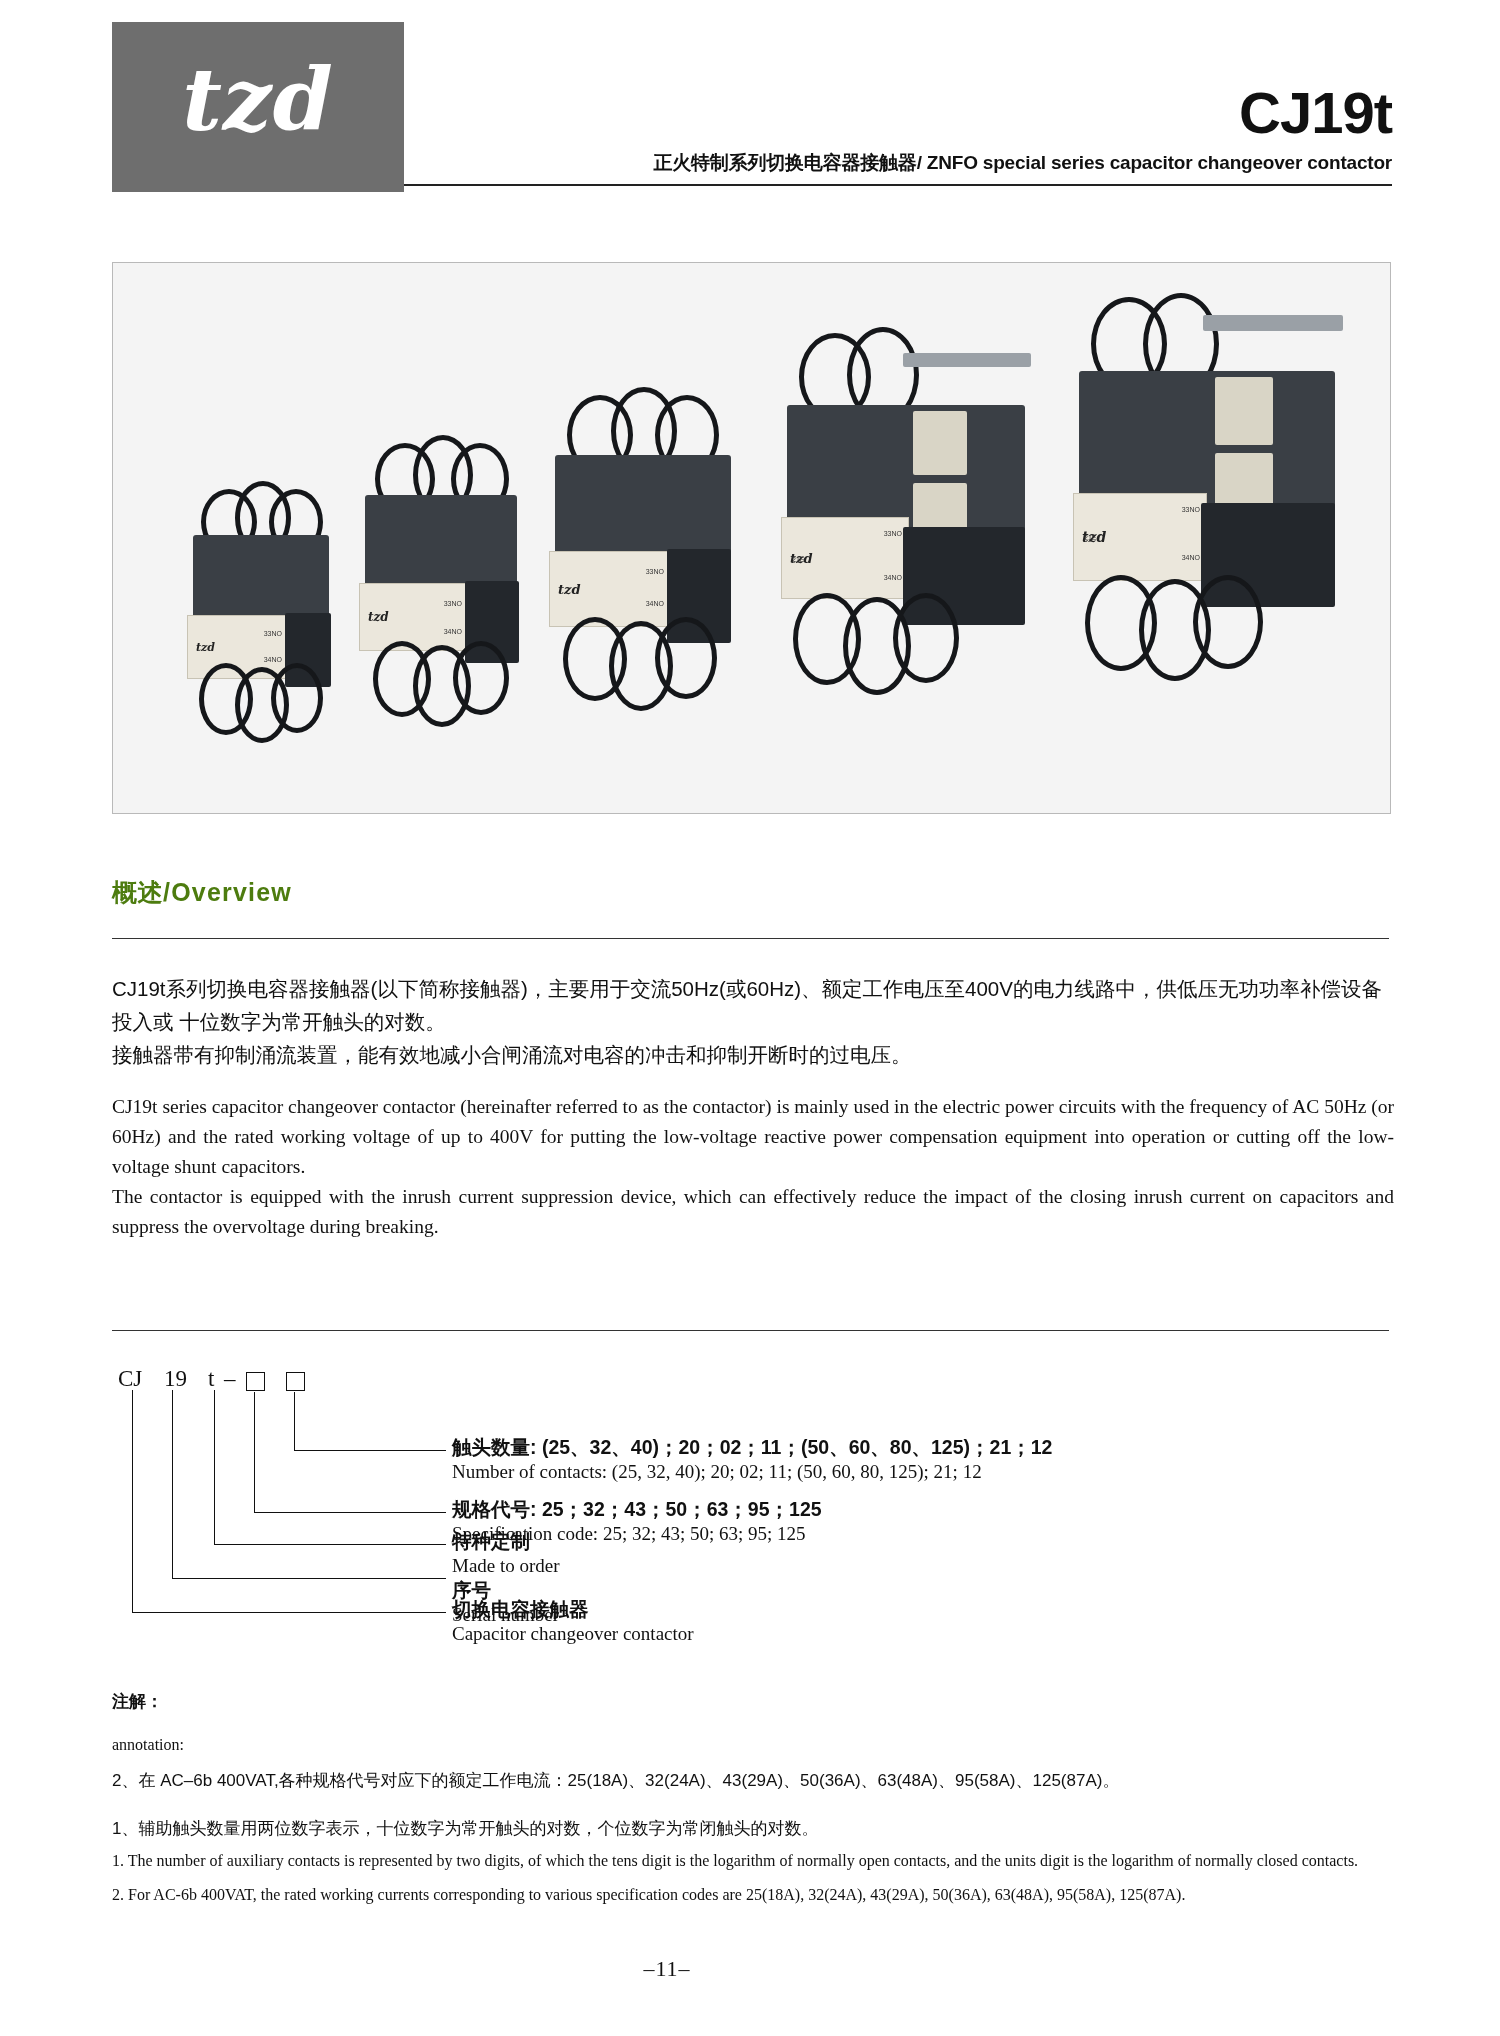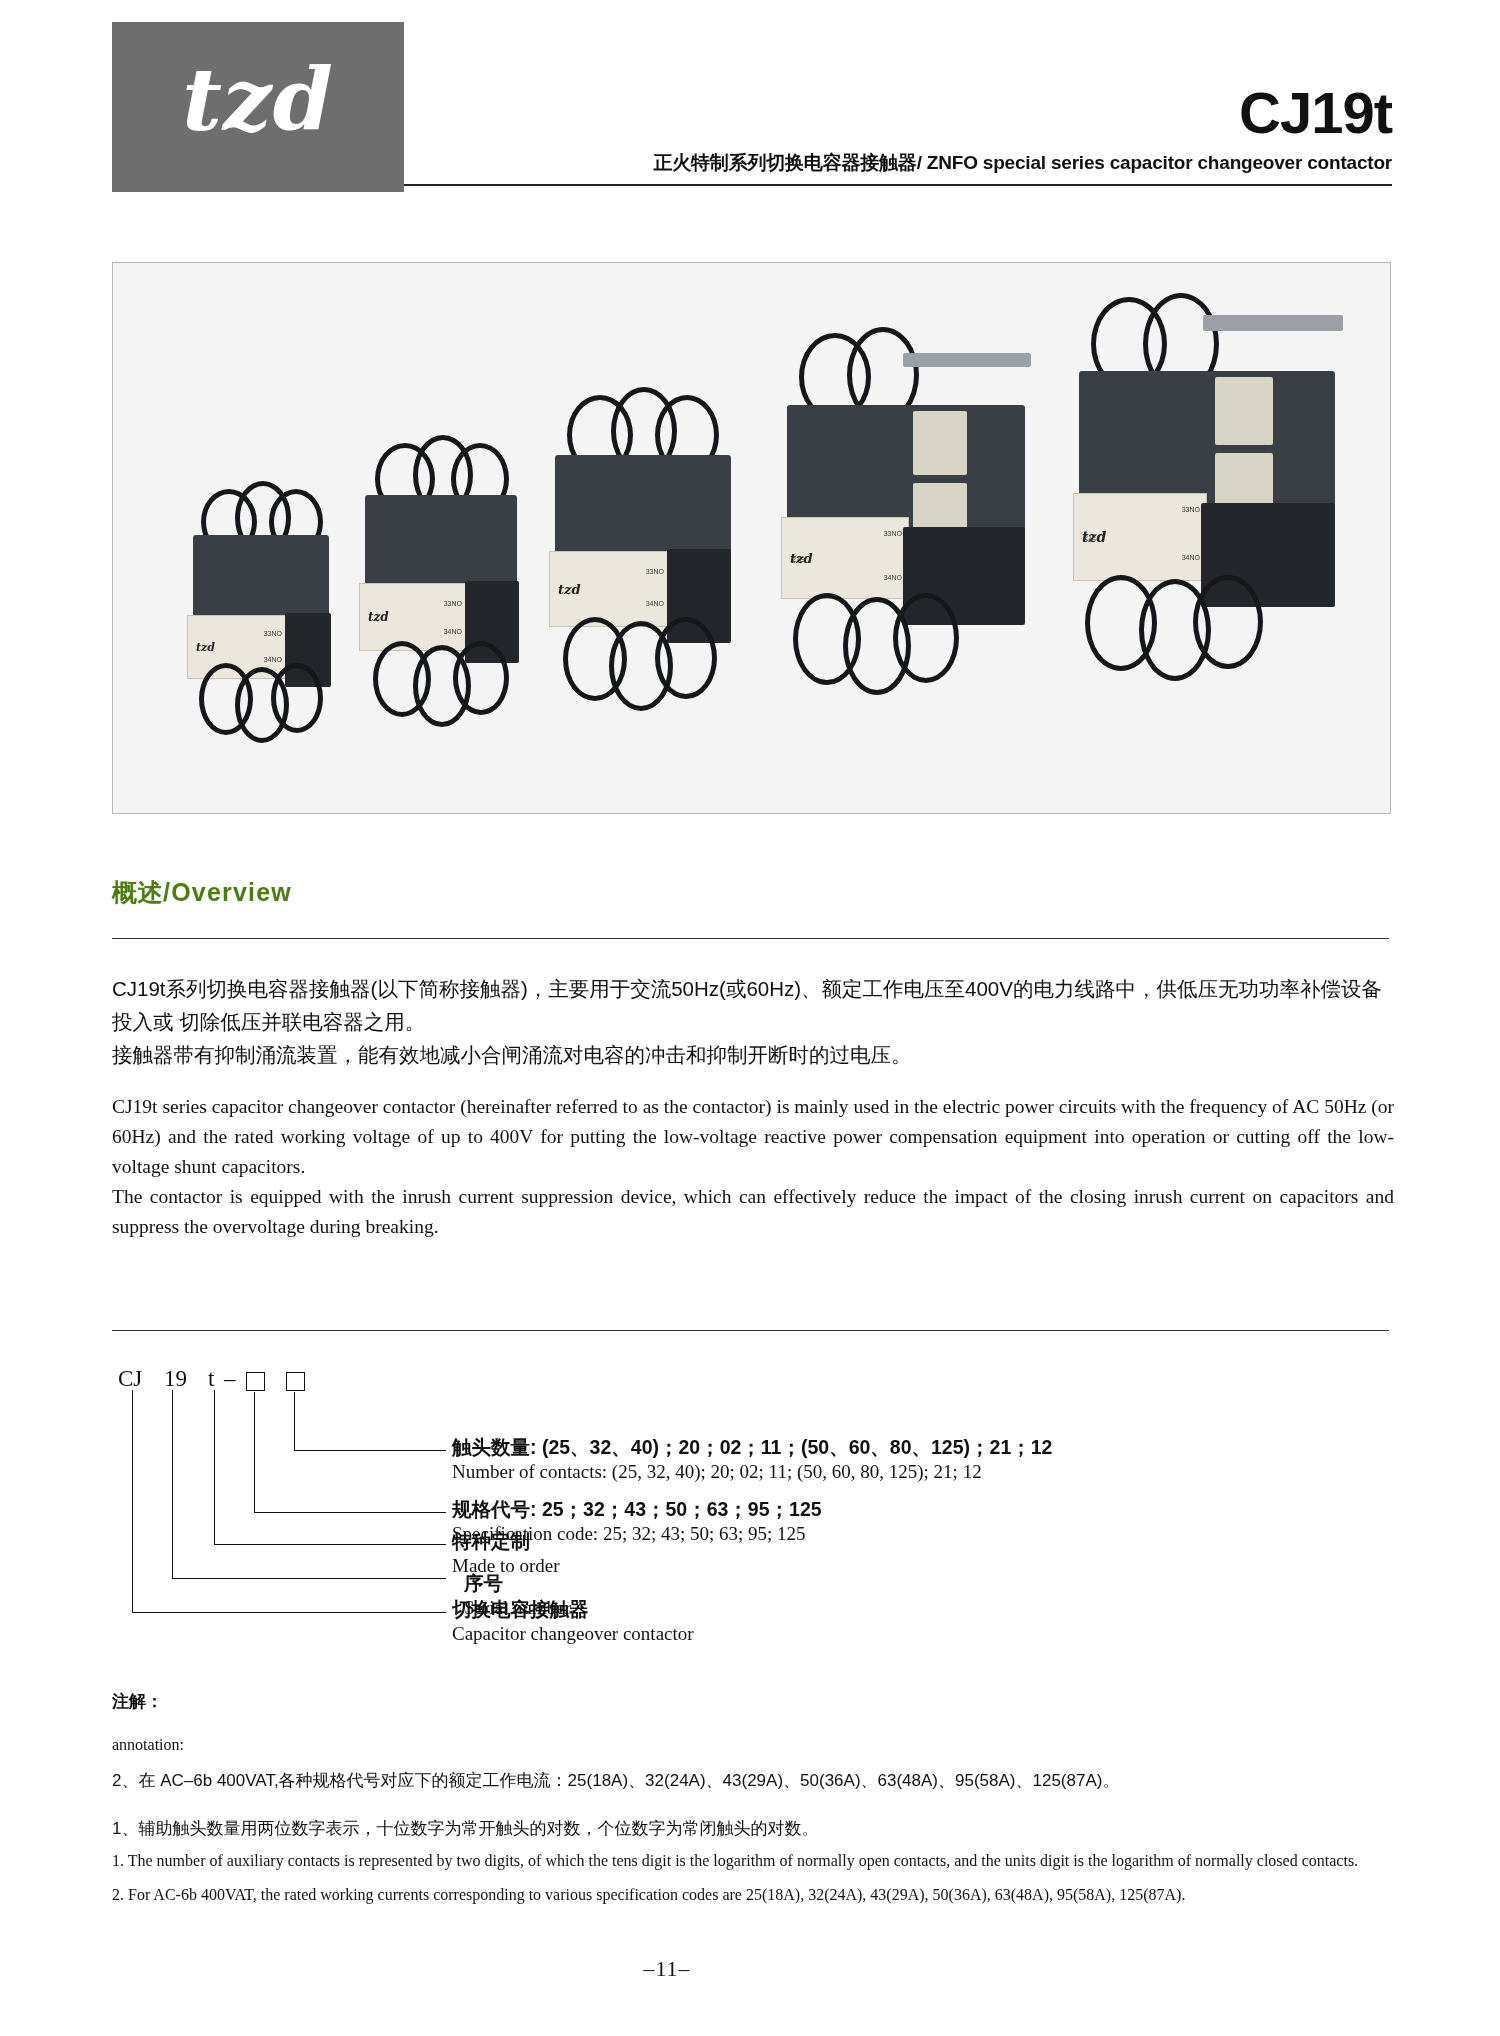--- a/index.html
+++ b/index.html
@@ -385,21 +385,21 @@
       <div class="c-loop" style="left:140px; top:278px; width:60px; height:84px;"></div>
     </div>
 
   </div>
 
   <div class="section-title" style="top:876px;">
     <span>概述</span><span class="en">/Overview</span>
   </div>
   <div class="section-rule" style="top:938px;"></div>
 
-  <div class="cn-para" style="top:972px;">CJ19t系列切换电容器接触器(以下简称接触器)，主要用于交流50Hz(或60Hz)、额定工作电压至400V的电力线路中，供低压无功功率补偿设备投入或 切除低压并联电容器之用。</div>
+  <div class="cn-para" style="top:972px;">CJ19t系列切换电容器接触器(以下简称接触器)，主要用于交流50Hz(或60Hz)、额定工作电压至400V的电力线路中，供低压无功功率补偿设备投入或 十位数字为常开触头的对数。</div>
   <div class="cn-para" style="top:1038px;">接触器带有抑制涌流装置，能有效地减小合闸涌流对电容的冲击和抑制开断时的过电压。</div>
 
   <div class="en-para" style="top:1092px;">CJ19t series capacitor changeover contactor  (hereinafter referred to as the contactor) is mainly used in the electric power circuits with the frequency of AC 50Hz (or 60Hz) and the rated working voltage of up to 400V for putting the low-voltage reactive power compensation equipment into operation or cutting off the low-voltage shunt capacitors.</div>
   <div class="en-para" style="top:1182px;">The contactor is equipped with the inrush current suppression device, which can effectively reduce the impact of the closing inrush current on capacitors and suppress the overvoltage during breaking.</div>
 
   <div class="section-rule" style="top:1330px;"></div>
 
   <div class="type-diagram">
 
     <span class="tk" style="left:6px; top:0;">CJ</span>
@@ -432,21 +432,21 @@
     <div class="desc" style="left:340px; top:130px;">
       <div class="cn">规格代号: 25；32；43；50；63；95；125</div>
       <div class="en">Specification code: 25; 32; 43; 50; 63; 95; 125</div>
     </div>
 
     <div class="desc" style="left:340px; top:162px;">
       <div class="cn">特种定制</div>
       <div class="en">Made to order</div>
     </div>
 
-    <div class="desc" style="left:340px; top:204px;margin-left:12px;">
+    <div class="desc" style="left:340px; top:211px;">
       <div class="cn">序号</div>
       <div class="en">Serial number</div>
     </div>
 
     <div class="desc" style="left:340px; top:230px;">
       <div class="cn">切换电容接触器</div>
       <div class="en">Capacitor changeover contactor</div>
     </div>
   </div>
 

